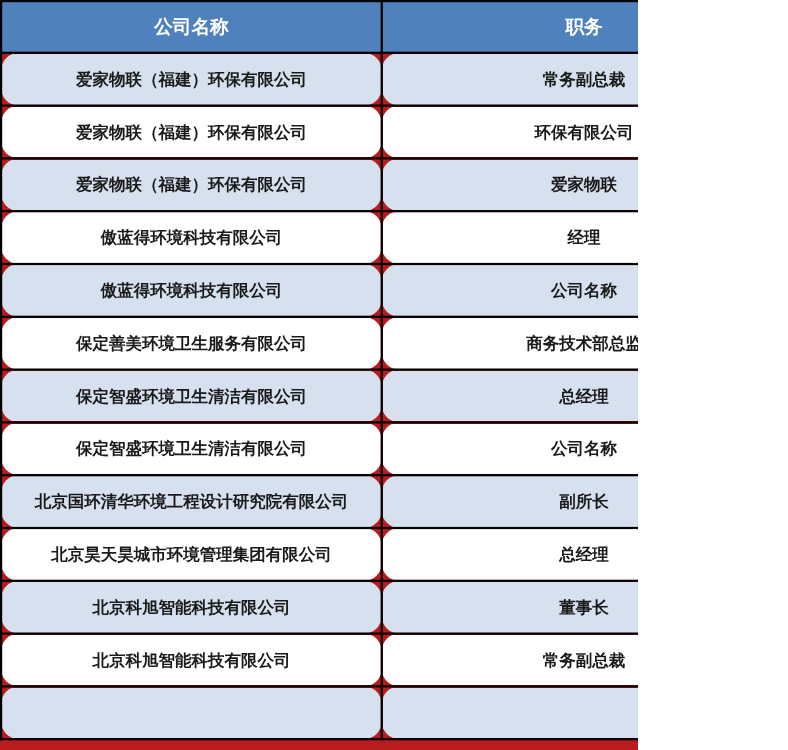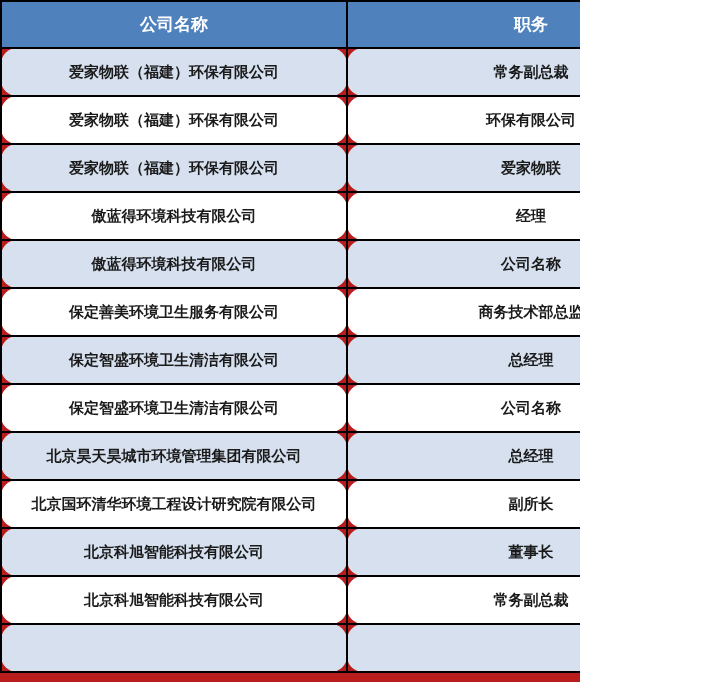--- a/index.html
+++ b/index.html
@@ -88,26 +88,26 @@
         </tr>
         <tr>
           <td>保定智盛环境卫生清洁有限公司</td>
           <td>总经理</td>
         </tr>
         <tr>
           <td>保定智盛环境卫生清洁有限公司</td>
           <td>公司名称</td>
         </tr>
         <tr>
+          <td>北京国环清华环境工程设计研究院有限公司</td>
+          <td>副所长</td>
+        </tr>
+        <tr>
           <td>北京昊天昊城市环境管理集团有限公司</td>
           <td>总经理</td>
-        </tr>
-        <tr>
-          <td>北京国环清华环境工程设计研究院有限公司</td>
-          <td>副所长</td>
         </tr>
         <tr>
           <td>北京科旭智能科技有限公司</td>
           <td>董事长</td>
         </tr>
         <tr>
           <td>北京科旭智能科技有限公司</td>
           <td>常务副总裁</td>
         </tr>
         <tr>

